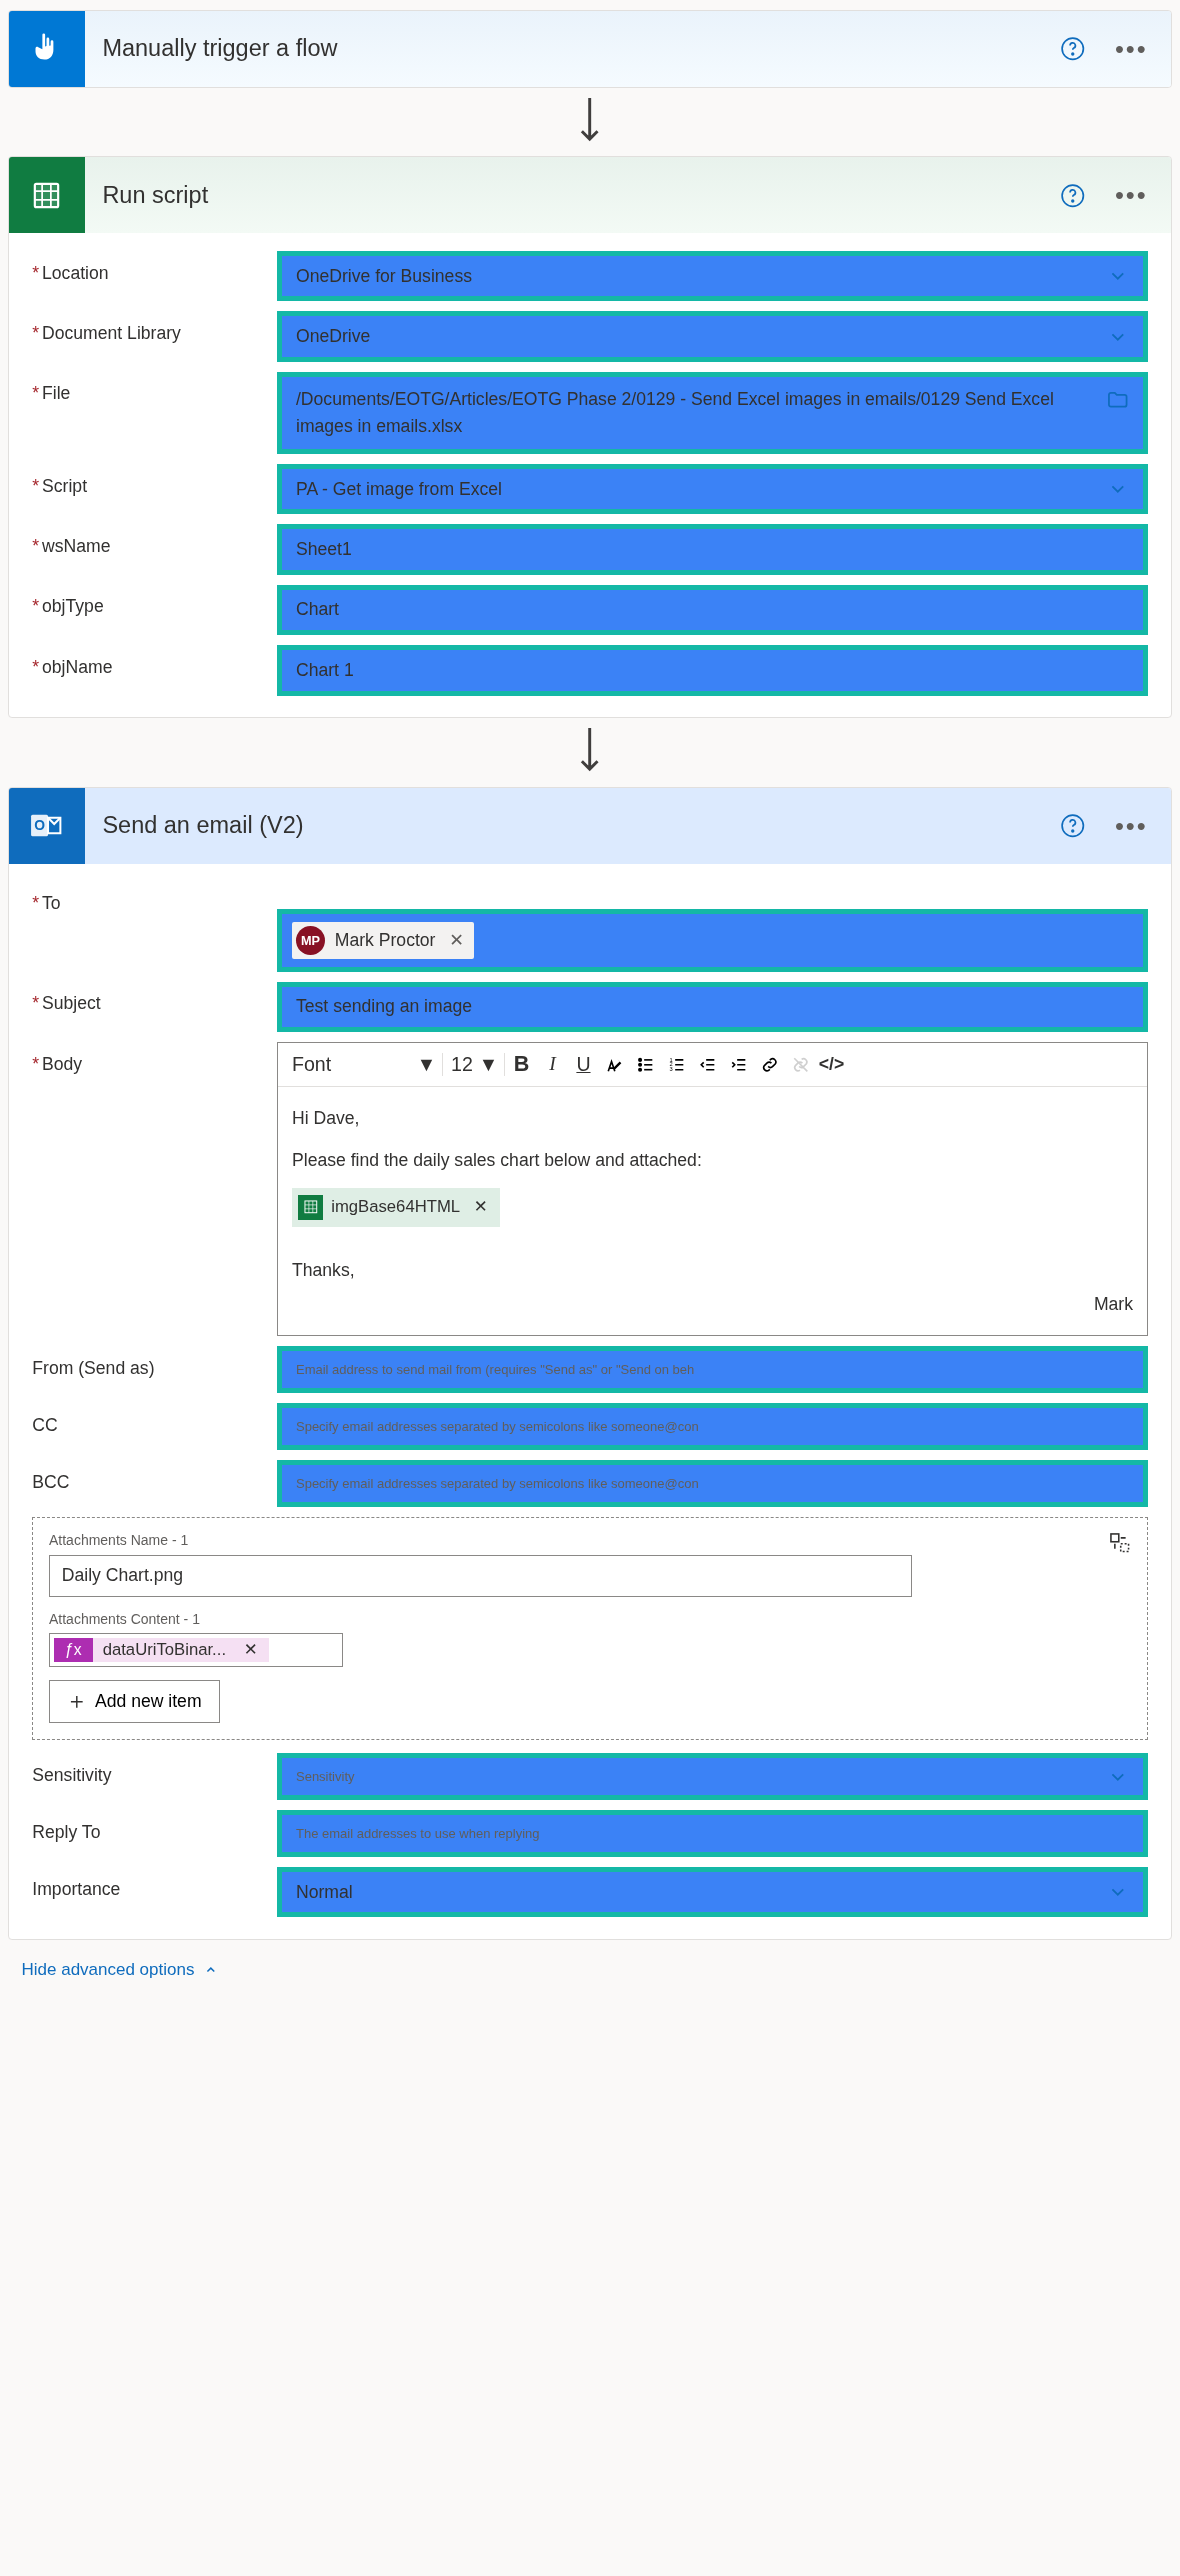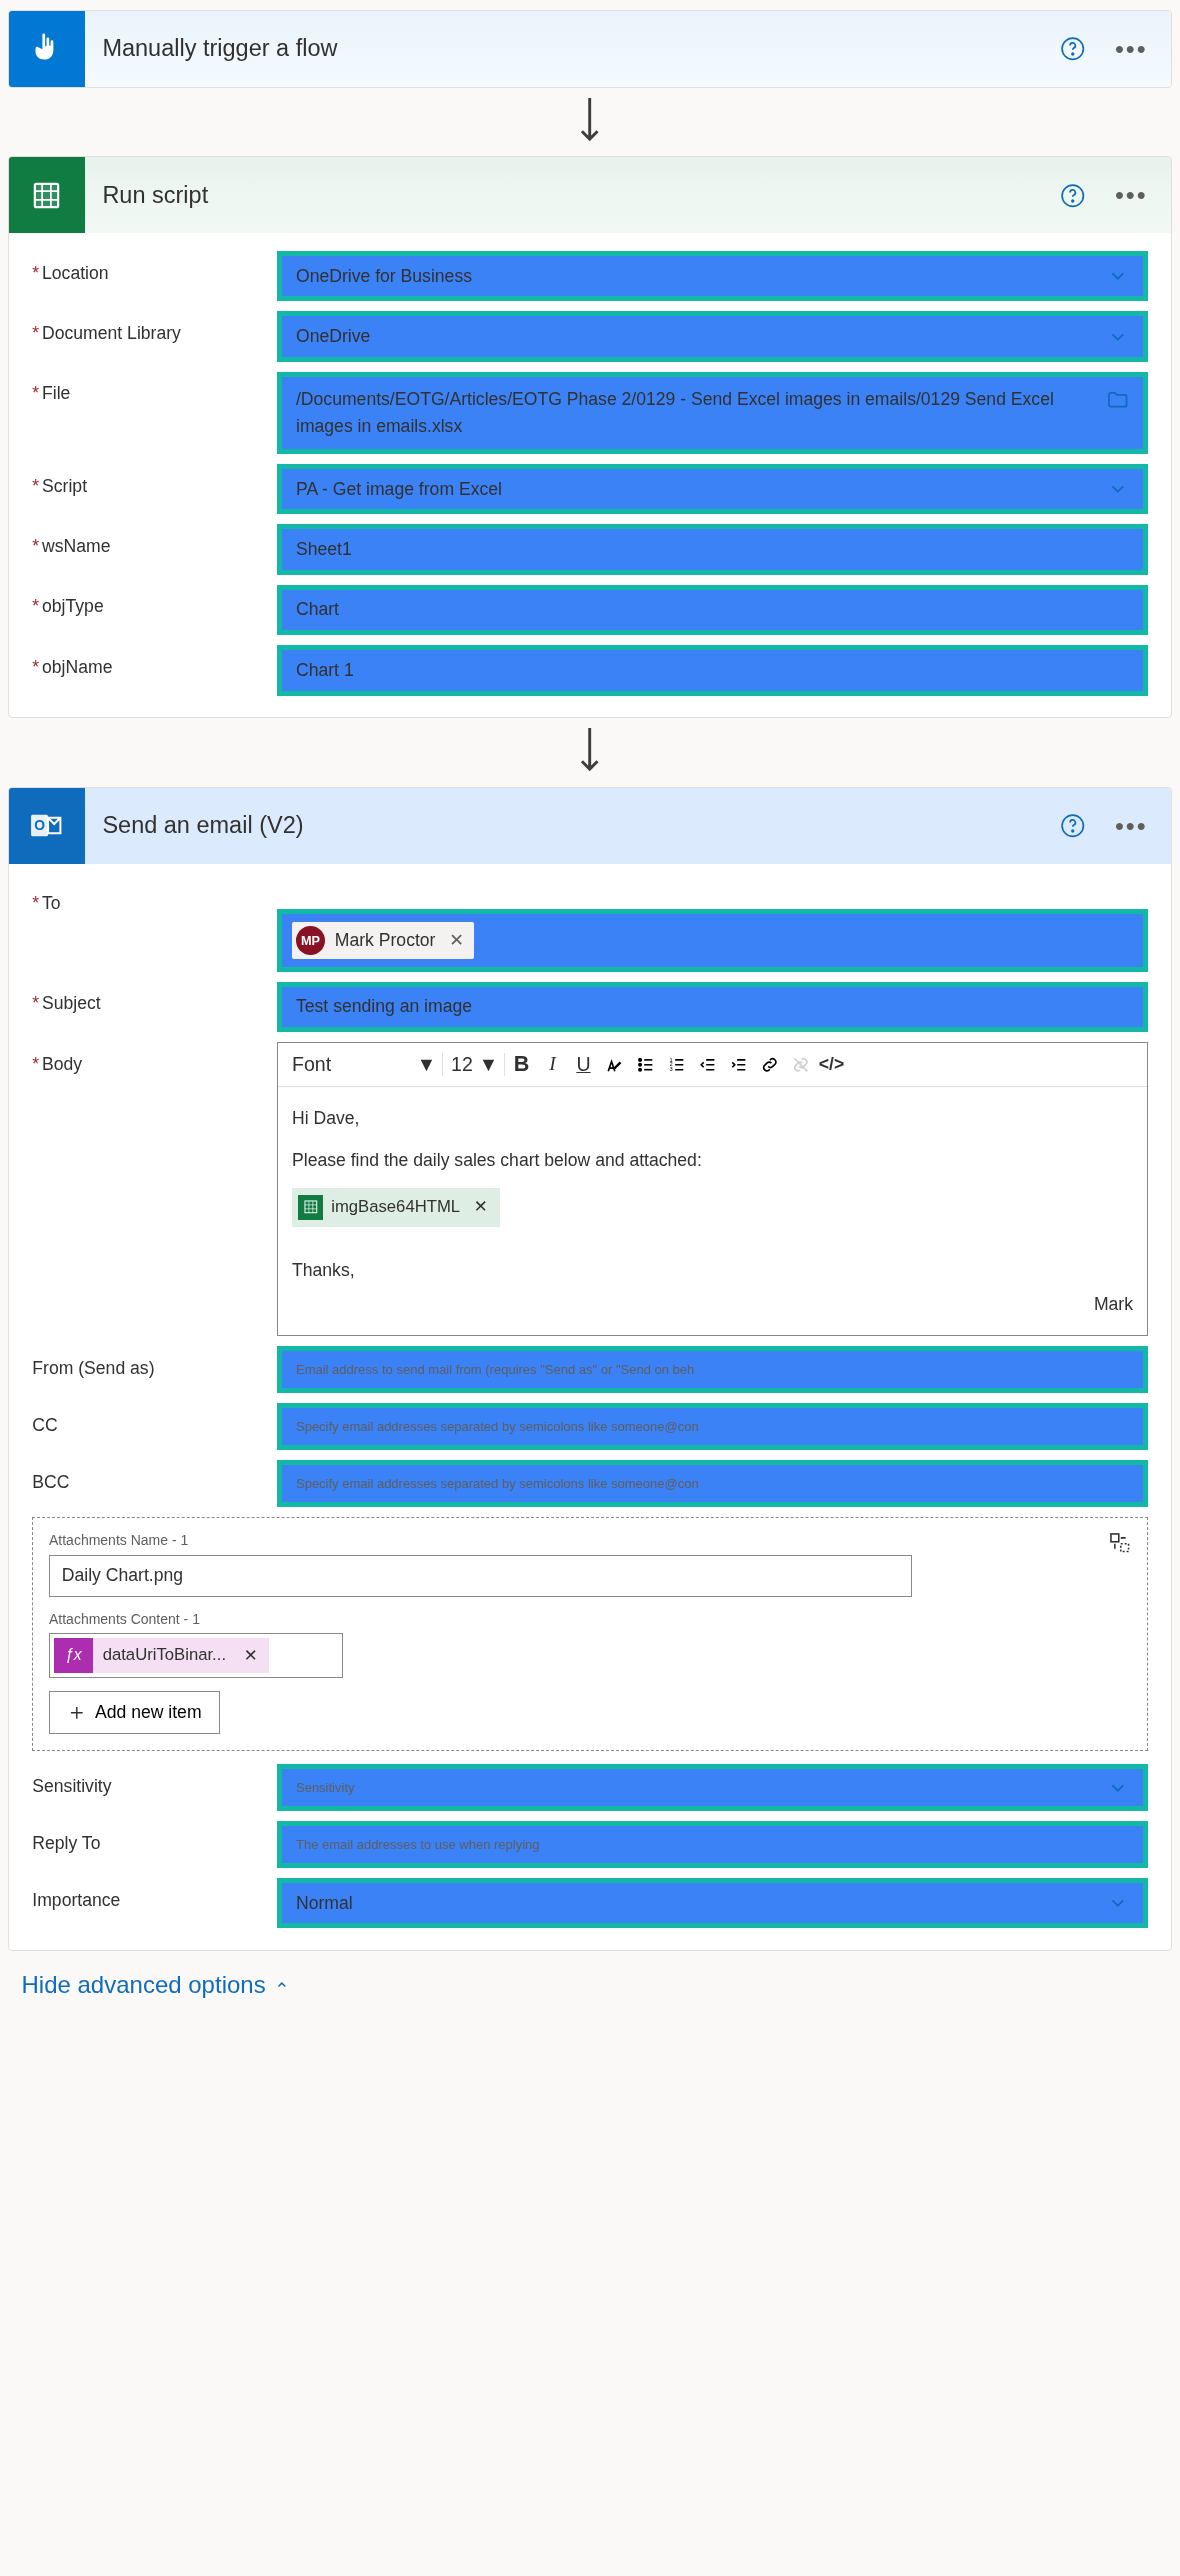--- a/index.html
+++ b/index.html
@@ -80,38 +80,38 @@
 .token-chip {
   display:inline-flex; align-items:center; gap:7.8px;
   background:#dfeee5; padding:5.9px 11.8px 5.9px 5.9px; font-size:16.7px;
 }
 .token-chip .chip-icon { width:25.5px;height:25.5px;background:#107c41;display:flex;align-items:center;justify-content:center; }
 .token-chip .x { margin-left:5.9px; color:#323130; }
 .fx-chip {
   display:inline-flex; align-items:center; gap:9.8px;
   background:#f5e0f3; padding:0 11.8px 0 0; font-size:16.7px;
 }
-.fx-chip .fx-icon { width:39px;height:35px;background:#ad2db1;color:#fff;display:flex;align-items:center;justify-content:center;font-style:italic;font-size:15.7px; }
+.fx-chip .fx-icon { width:39px;height:24px;background:#ad2db1;color:#fff;display:flex;align-items:center;justify-content:center;font-size:15.7px; }
 .fx-chip .x { margin-left:7.8px; color:#323130; }
 .attachments-box {
   border:1px dashed #8a8886; padding:13.7px 15.7px 15.7px; margin:5.9px 0 13.7px;
 }
 .att-label { font-size:14px; color:#605e5c; margin-bottom:5.9px; display:block; }
 .att-input {
   border:1px solid #8a8886; padding:9.8px 11.8px; font-size:17.6px; margin-bottom:13.7px;
   max-width:863px;
 }
 .att-input.with-chip { display:flex; align-items:center; }
 .switch-icon { color:#323130; width:23.5px;height:23.5px; }
 .att-header-row { display:flex; align-items:center; justify-content:space-between; }
 .add-item-btn {
   border:1px solid #8a8886; background:#fff; padding:9.8px 17.6px;
   display:inline-flex; align-items:center; gap:9.8px; font-size:17.6px;
 }
-.hide-adv { color:#0f6cbd; font-size:24px; display:inline-flex; align-items:center; gap:9.8px; margin-top:19.6px; margin-left:13.7px; }
+.hide-adv { color:#0f6cbd; font-size:17px; display:inline-flex; align-items:center; gap:9.8px; margin-top:19.6px; margin-left:13.7px; }
 .chev-sm { width:13.7px;height:13.7px; }
 svg { display:block; }
 .rte-wrapper { flex:1; border:1px solid #8a8886; }
 </style>
 </head>
 <body>
 
 
 
 

